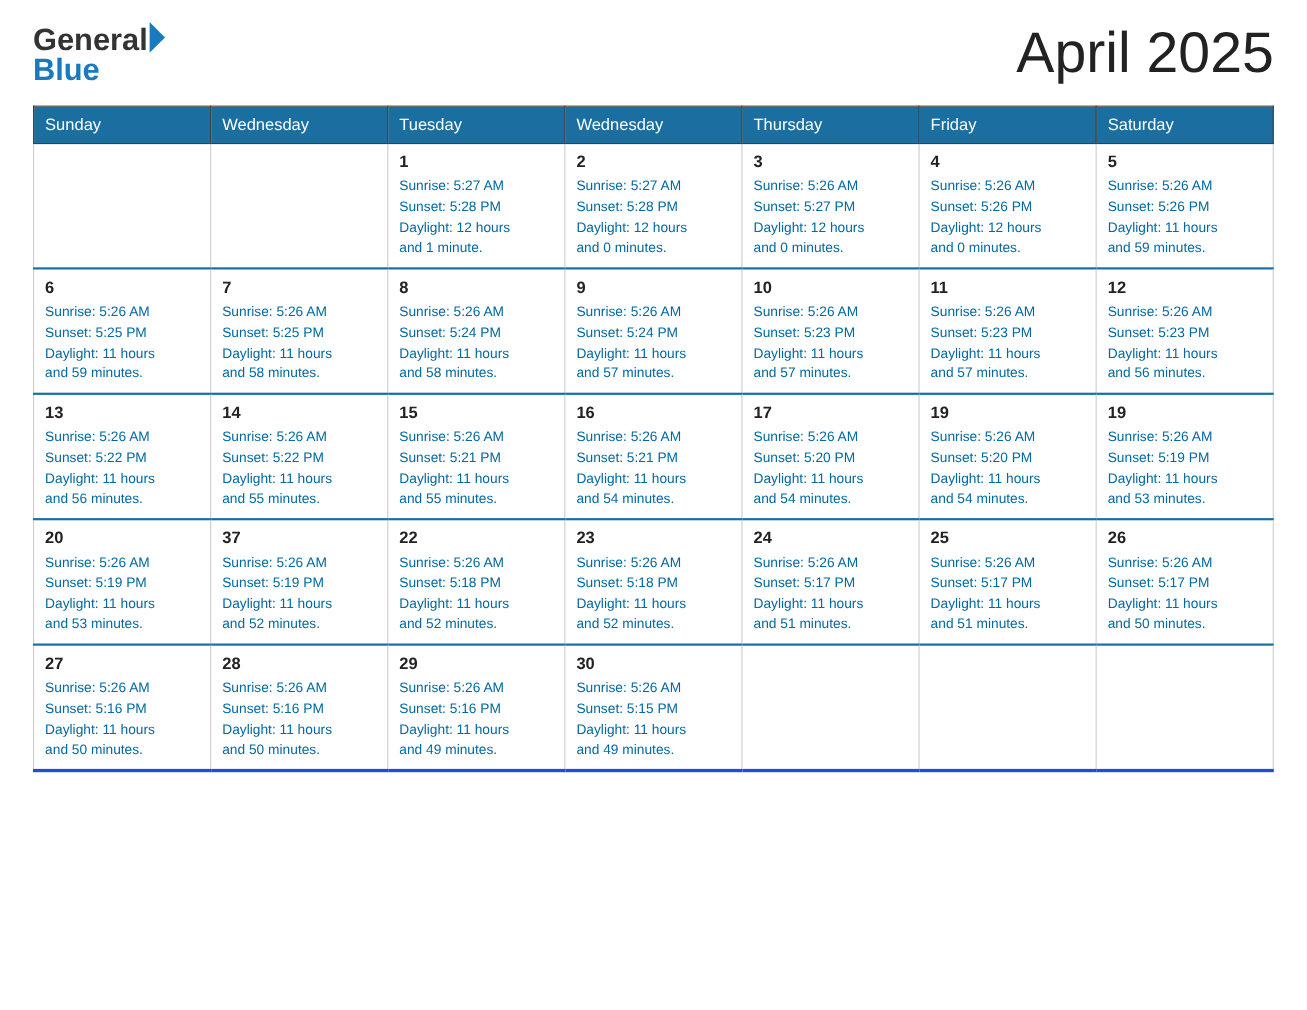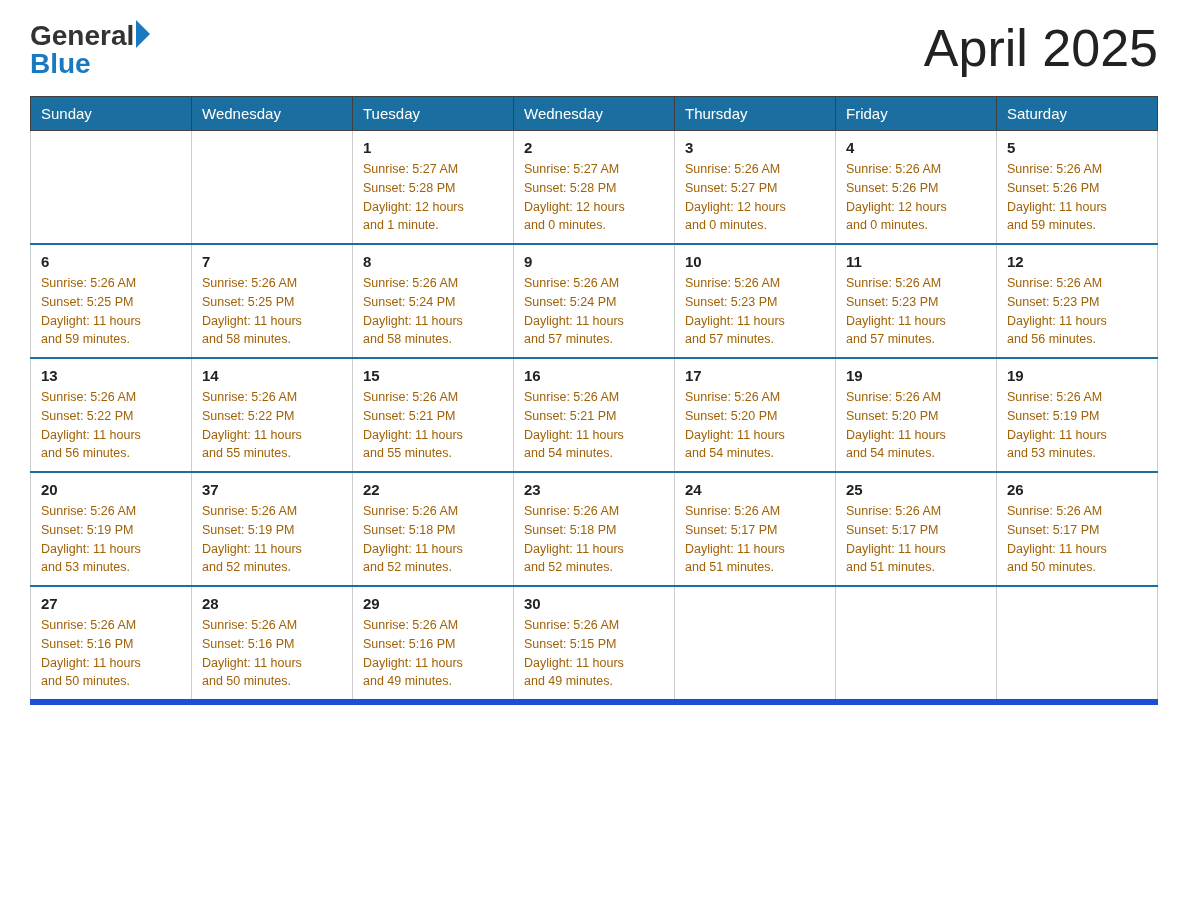--- a/index.html
+++ b/index.html
@@ -78,32 +78,32 @@
       vertical-align: top;
       padding: 8px 10px;
       width: 14.28%;
       min-height: 110px;
       background: #fff;
     }
     .calendar-table tr td {
       border-bottom: 2px solid #1a6fa0;
     }
     .calendar-table tr:last-child td {
-      border-bottom: 6px solid #1d4ed8;
+      border-bottom: 3px solid #1d4ed8;
     }
     .day-number {
       font-size: 15px;
       font-weight: bold;
       color: #222;
       display: block;
       margin-bottom: 4px;
     }
     .day-info {
       font-size: 12.5px;
-      color: #a16207;
+      color: #0369a1;
       line-height: 1.5;
     }
     .empty-cell {
       background: #fff;
     }
   </style>
 </head>
 <body>
 
 <div class="header-area">

